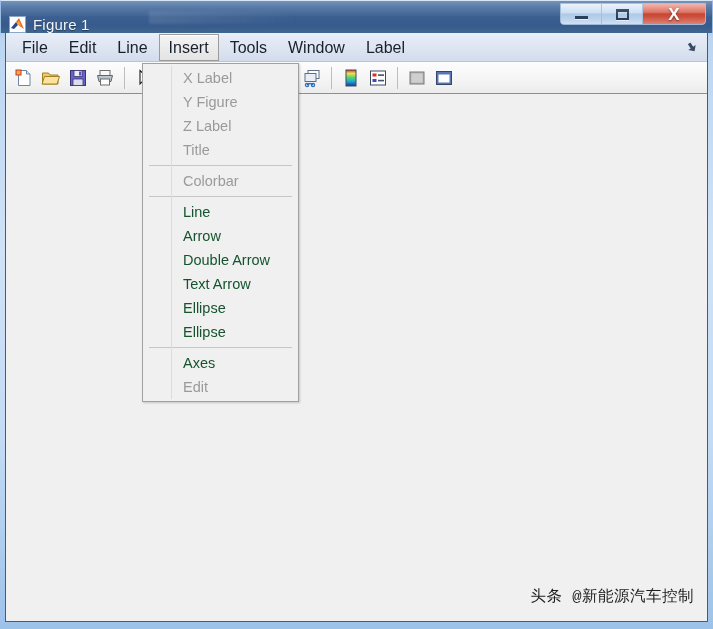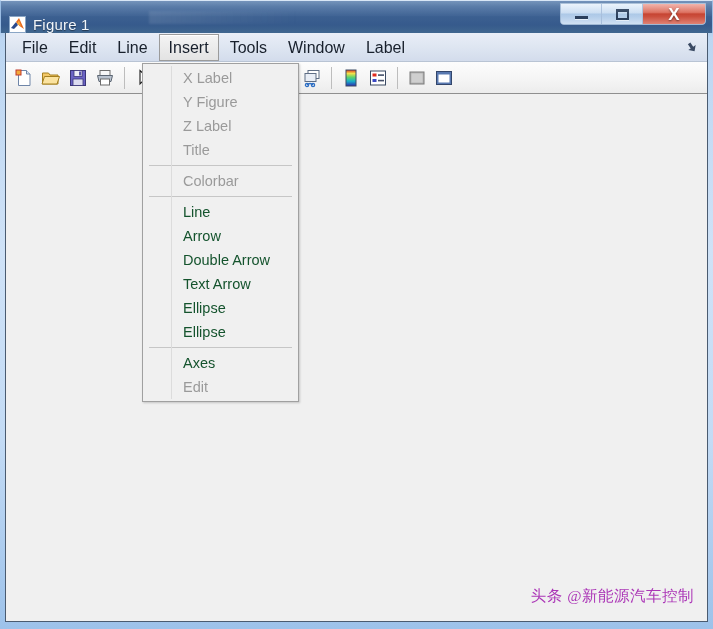--- a/index.html
+++ b/index.html
@@ -185,25 +185,25 @@
     position: relative;
     height: 526px;
     background: #f0f0f0;
   }
 
   
   #watermark {
     position: absolute;
     right: 13px; bottom: 13px;
     font-size: 15.5px;
-    color: #a21caf;
+    color: #000000;
     letter-spacing: 0.5px;
     white-space: nowrap;
     opacity: 0.88;
-    font-family: Liberation Serif, serif;
+    font-family: Liberation Mono, monospace;
   }
 
   
   #insert-menu {
     position: absolute;
     left: 142px; top: 63px;
     width: 157px;
     background: #f0f0f0;
     border: 1px solid #a0a0a0;
     box-shadow: 1px 1px 2px rgba(0,0,0,0.18);

